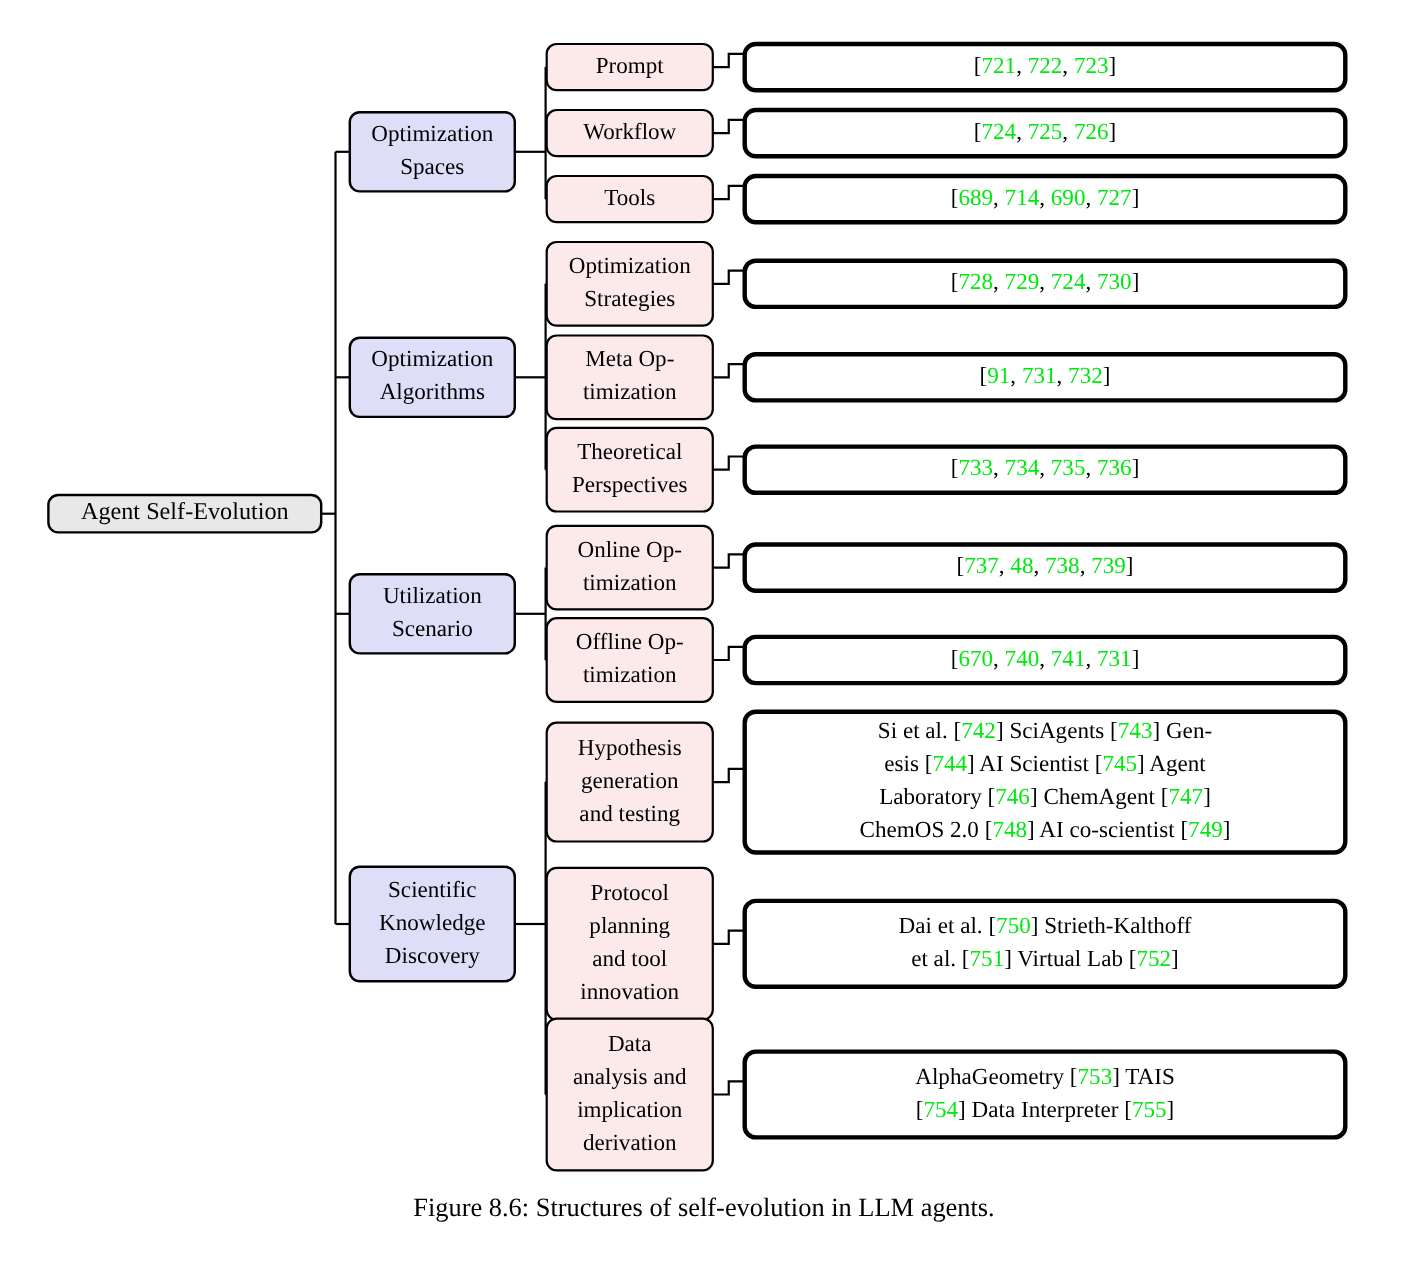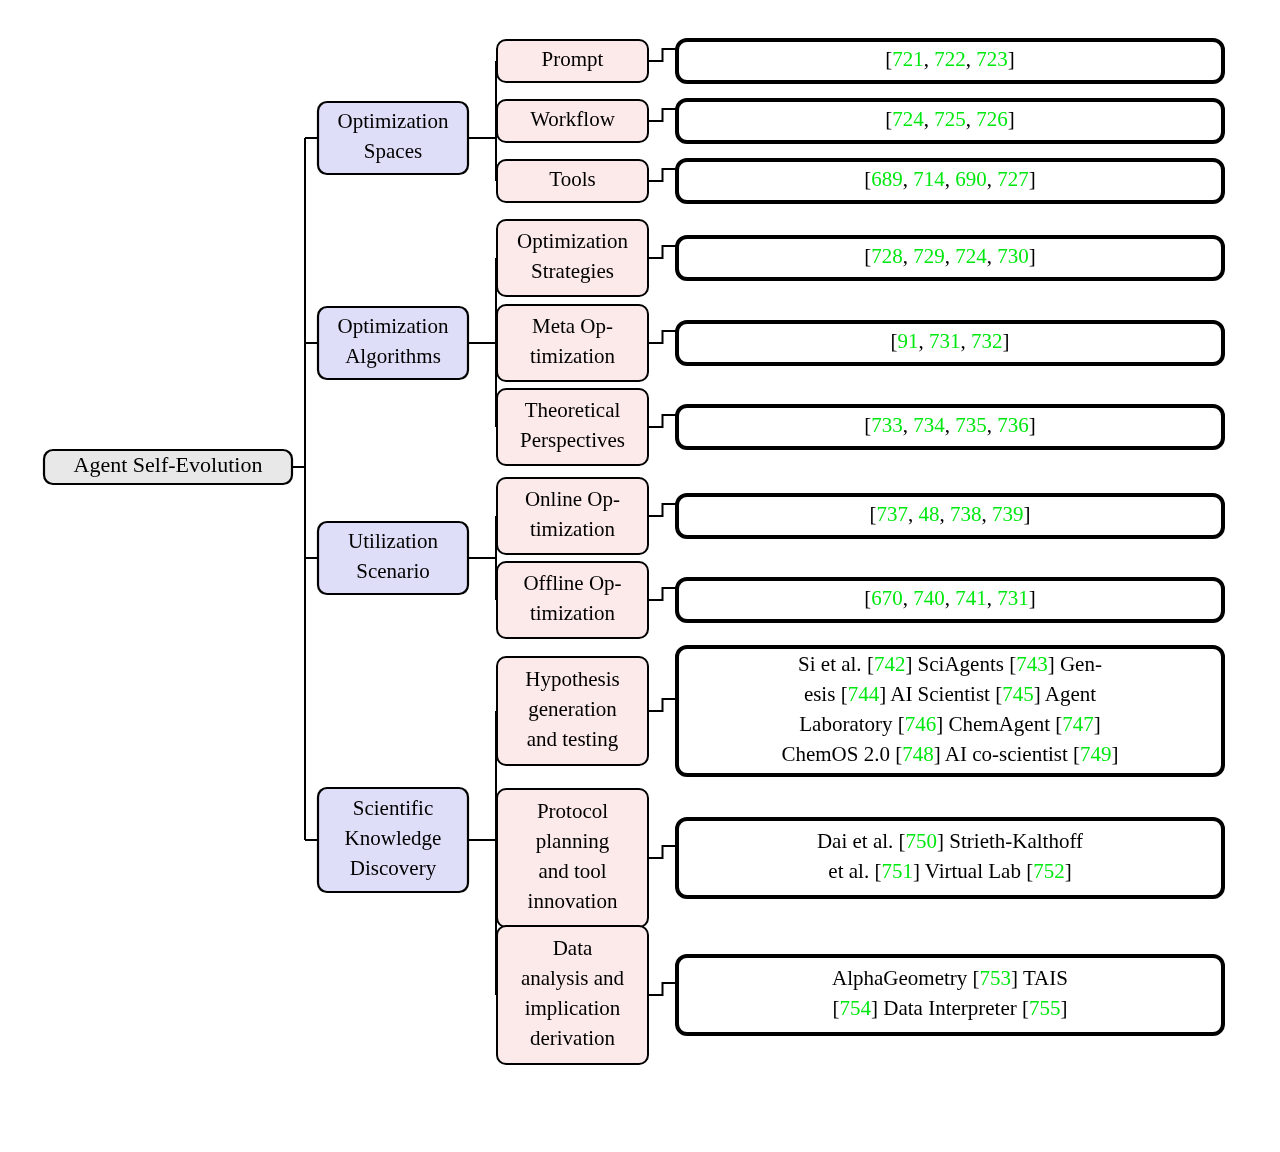--- a/index.html
+++ b/index.html
@@ -169,13 +169,14 @@
         <rect x="677" y="819" width="546" height="78" rx="10" ry="10" class="node-rect-cite"></rect>
         <text x="950" y="0" class="nodetext t-cite"><tspan x="950" y="843">Dai et al. </tspan><tspan>[</tspan><tspan class="ref">750</tspan><tspan>] Strieth-Kalthoff</tspan><tspan x="950" y="873">et al. </tspan><tspan>[</tspan><tspan class="ref">751</tspan><tspan>] Virtual Lab </tspan><tspan>[</tspan><tspan class="ref">752</tspan><tspan>]</tspan></text>
         <rect x="497" y="926" width="151" height="138" rx="9" ry="9" class="node-rect-l2"></rect>
         <text x="572.5" y="0" class="nodetext t-l2"><tspan x="572.5" y="950">Data</tspan><tspan x="572.5" y="980">analysis and</tspan><tspan x="572.5" y="1010">implication</tspan><tspan x="572.5" y="1040">derivation</tspan></text>
         <rect x="677" y="956" width="546" height="78" rx="10" ry="10" class="node-rect-cite"></rect>
         <text x="950" y="0" class="nodetext t-cite"><tspan x="950" y="980">AlphaGeometry </tspan><tspan>[</tspan><tspan class="ref">753</tspan><tspan>] TAIS</tspan><tspan x="950" y="1010">[</tspan><tspan class="ref">754</tspan><tspan>] Data Interpreter </tspan><tspan>[</tspan><tspan class="ref">755</tspan><tspan>]</tspan></text>
         <rect x="44" y="450" width="248" height="34" rx="9" ry="9" class="node-rect-root"></rect>
         <text x="168" y="0" class="nodetext t-root"><tspan x="168" y="467">Agent Self-Evolution</tspan></text>
       </g>
   </svg>
+  <div class="caption">Figure 8.6: Structures of self-evolution in LLM agents.</div>
 </div>
 
 </body></html>

